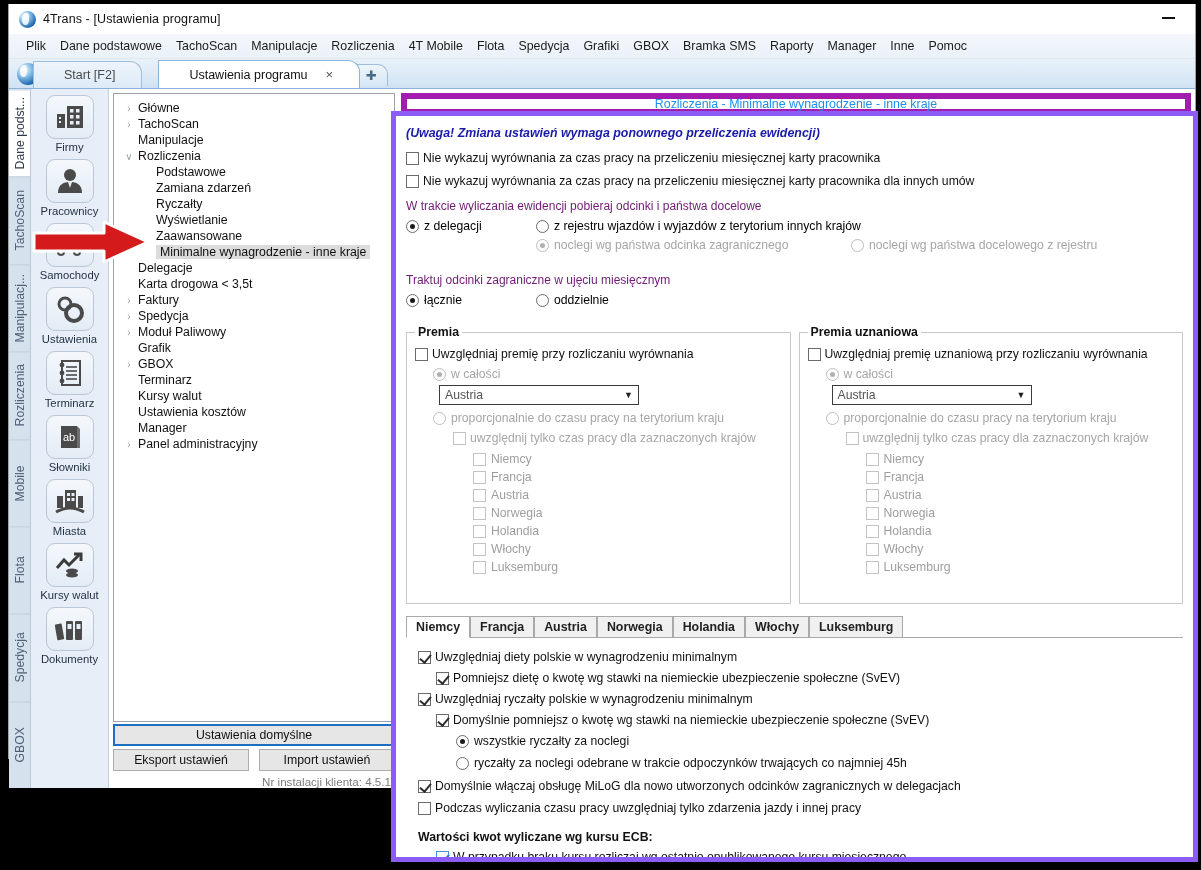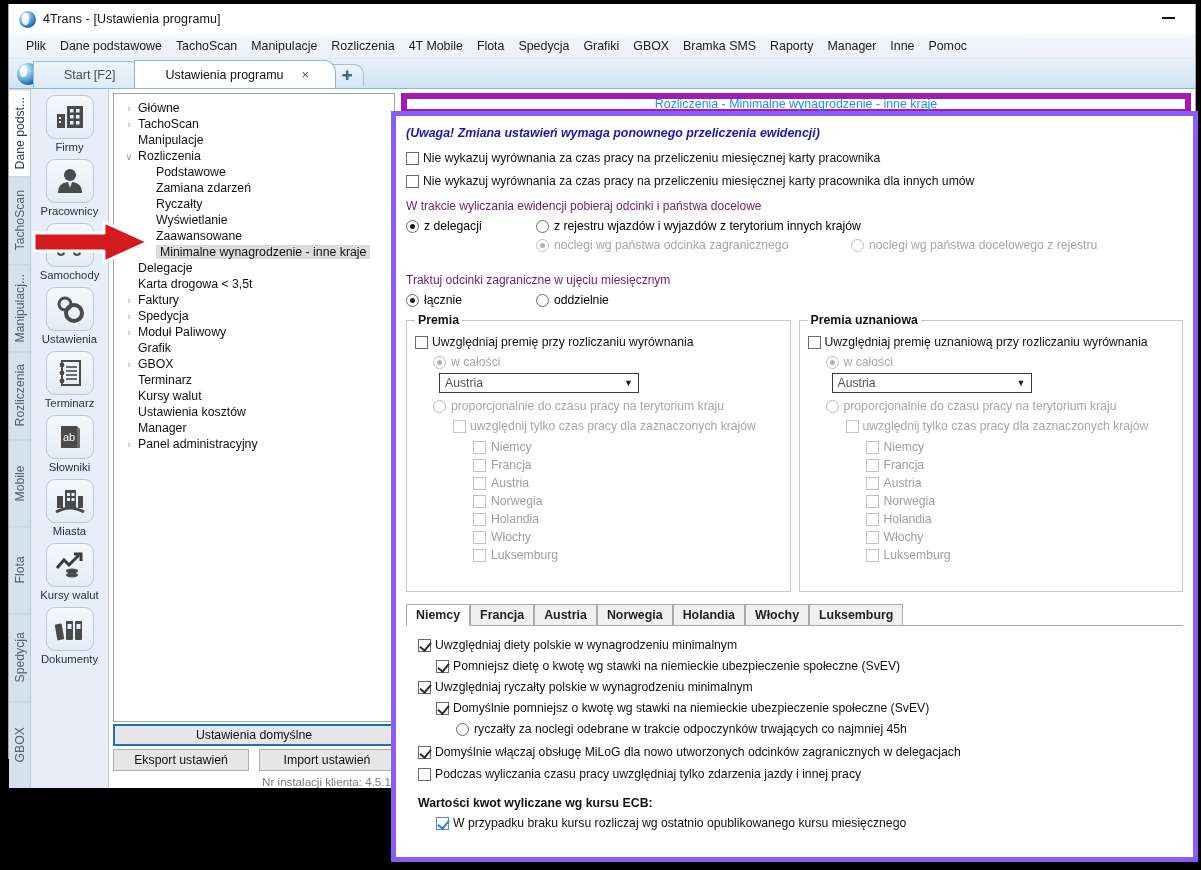--- a/index.html
+++ b/index.html
@@ -243,21 +243,21 @@
         <div class="mi">Raporty</div>
         <div class="mi">Manager</div>
         <div class="mi">Inne</div>
         <div class="mi">Pomoc</div>
       </div>
 
     <div class="tabstrip">
       <div class="tlogo">
           <div class="logo-glyph"></div>
         </div>
-      <div id="tabs-holder" style="display:flex;align-items:center;">
+      <div id="tabs-holder" style="display:flex;align-items:center;gap:24px;">
           <div class="tab inactive">
             <span>Start [F2]</span>
           </div>
           <div class="tab active">
             <span>Ustawienia programu</span>
             <span class="tab-close">×</span>
           </div>
         </div>
       <div class="tab-add">✚</div>
     </div>
@@ -522,21 +522,21 @@
         <div class="lbl-t dim">noclegi wg państwa odcinka zagranicznego</div>
       </div>
       <div class="opt">
         <div class="rb dim"></div>
         <div class="lbl-t dim">noclegi wg państwa docelowego z rejestru</div>
       </div>
     </div>
 
     <div class="plain">Traktuj odcinki zagraniczne w ujęciu miesięcznym</div>
 
-    <div class="radiorow" style="margin-bottom:12px;align-items:flex-end;">
+    <div class="radiorow" style="margin-bottom:24px;align-items:flex-end;">
       <div class="opt" style="width:130px;">
         <div class="rb checked"></div>
         <div class="lbl-t">łącznie</div>
       </div>
       <div class="opt">
         <div class="rb"></div>
         <div class="lbl-t">oddzielnie</div>
       </div>
     </div>
 
@@ -672,20 +672,24 @@
         <div class="lbl-t">Pomniejsz dietę o kwotę wg stawki na niemieckie ubezpieczenie społeczne (SvEV)</div>
       </div>
       <div class="chk-row" style="margin-bottom:6px;">
         <div class="cb checked"></div>
         <div class="lbl-t">Uwzględniaj ryczałty polskie w wynagrodzeniu minimalnym</div>
       </div>
       <div class="chk-row indent1" style="margin-bottom:6px;">
         <div class="cb checked"></div>
         <div class="lbl-t">Domyślnie pomniejsz o kwotę wg stawki na niemieckie ubezpieczenie społeczne (SvEV)</div>
       </div>
+      <div class="chk-row indent2" style="margin-bottom:7px;">
+        <div class="rb checked"></div>
+        <div class="lbl-t">wszystkie ryczałty za noclegi</div>
+      </div>
       <div class="chk-row indent2" style="margin-bottom:8px;">
         <div class="rb"></div>
         <div class="lbl-t">ryczałty za noclegi odebrane w trakcie odpoczynków trwających co najmniej 45h</div>
       </div>
       <div class="chk-row" style="margin-bottom:7px;">
         <div class="cb checked"></div>
         <div class="lbl-t">Domyślnie włączaj obsługę MiLoG dla nowo utworzonych odcinków zagranicznych w delegacjach</div>
       </div>
       <div class="chk-row" style="margin-bottom:4px;">
         <div class="cb"></div>

